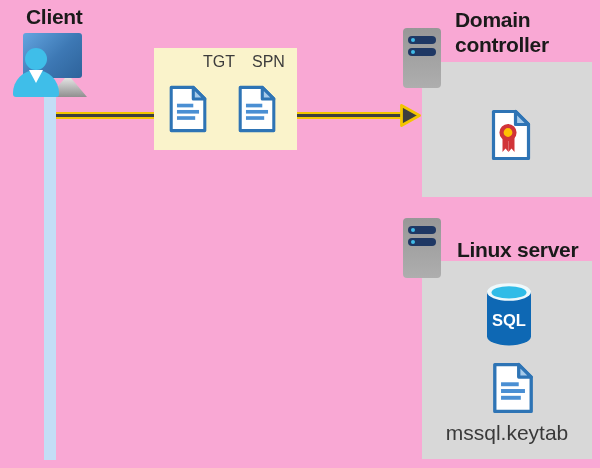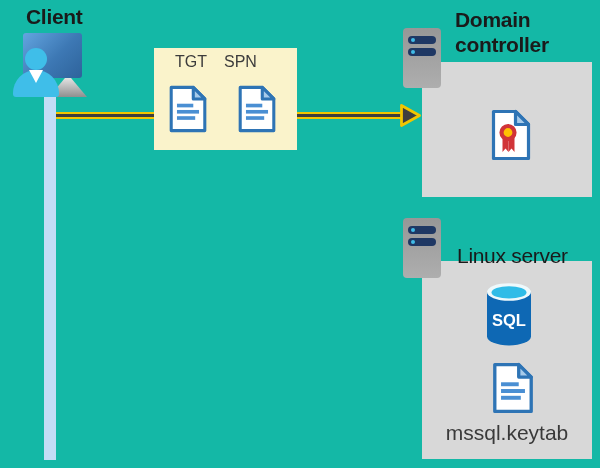--- a/index.html
+++ b/index.html
@@ -1,17 +1,17 @@
 <!DOCTYPE html>
 <html><head>
 <meta charset="utf-8">
 <style>
   html,body{margin:0;padding:0;background:#fff;}
   .canvas{
-    position:relative;width:600px;height:468px;background:#14b8a6;overflow:hidden;
+    position:relative;width:600px;height:468px;background:#f9a8d4;overflow:hidden;
     font-family:"Liberation Sans", sans-serif;
   }
   
   .client-label{
     position:absolute;left:26px;top:5px;font-size:21px;font-weight:700;color:#1a1a1a;letter-spacing:-0.3px;
   }
   .lifeline{
     position:absolute;left:44px;top:88px;width:12px;height:372px;background:#c3ddf6;
   }
   .monitor{
@@ -40,37 +40,37 @@
     background:linear-gradient(180deg,#f2c500 0,#f2c500 2px,#3e3e3e 2px,#3e3e3e 5px,#f2c500 5px,#f2c500 7px);
   }
   .arrow-a{left:56px;width:117px;}
   .arrow-b{left:282px;width:120px;}
   .arrow-head{position:absolute;left:400px;top:104px;}
   
   .ticket-box{
     position:absolute;left:154px;top:48px;width:143px;height:102px;background:#faf3cb;
   }
   .ticket-label{
-    position:absolute;top:53px;font-size:16px;color:#3c3c3c;
+    position:absolute;top:53px;font-size:16px;color:#3c3c3c;margin-left:28px;
   }
   .tgt-label{left:175px;}
   .spn-label{left:224px;}
   .doc-tgt{position:absolute;left:168px;top:85px;}
   .doc-spn{position:absolute;left:237px;top:85px;}
   
   .panel{position:absolute;left:422px;width:170px;background:#d8d8d8;}
   .panel-dc{top:62px;height:135px;}
   .panel-linux{top:261px;height:198px;}
   .dc-label{
     position:absolute;left:455px;top:7px;width:150px;
     font-size:21px;font-weight:700;color:#1a1a1a;line-height:25px;letter-spacing:-0.3px;
   }
   .linux-label{
-    position:absolute;left:457px;top:244px;
-    font-size:21px;font-weight:400;color:#1a1a1a;letter-spacing:-0.3px;white-space:nowrap;
+    position:absolute;left:457px;top:238px;
+    font-size:21px;font-weight:700;color:#1a1a1a;letter-spacing:-0.3px;white-space:nowrap;
   }
   
   .server{
     position:absolute;left:403px;width:38px;height:60px;border-radius:4px;
     background:linear-gradient(180deg,#979797,#aeaeae);
   }
   .server-dc{top:28px;}
   .server-linux{top:218px;}
   .server .bar{
     position:absolute;left:5px;width:28px;height:8px;background:#1f3864;border-radius:4px;

